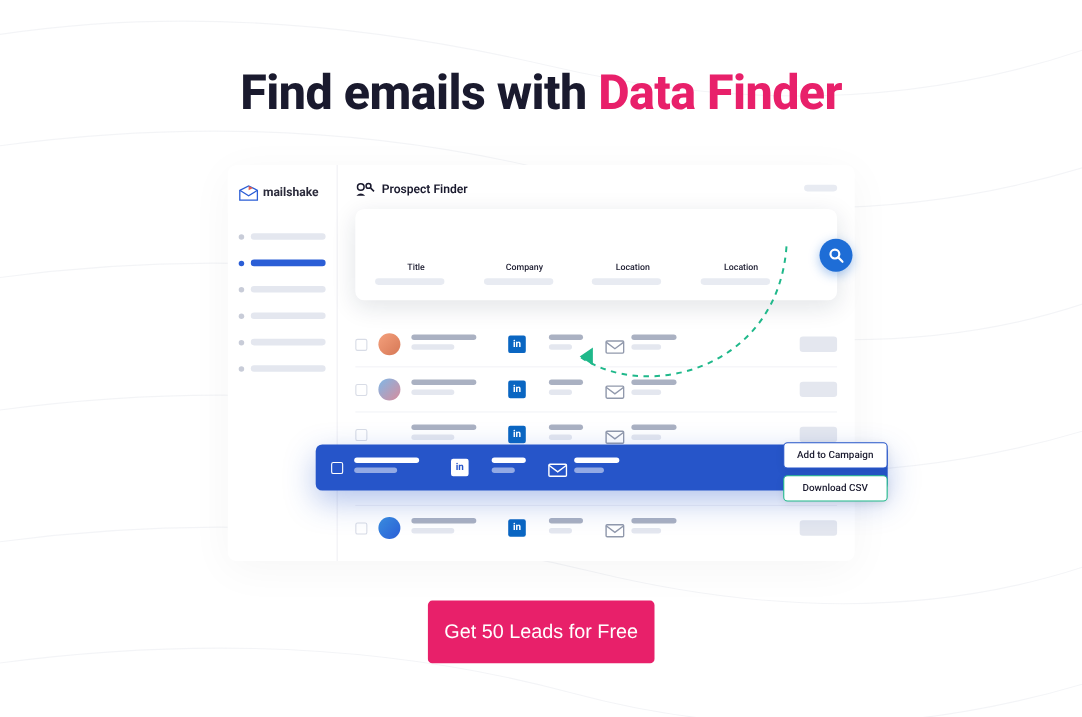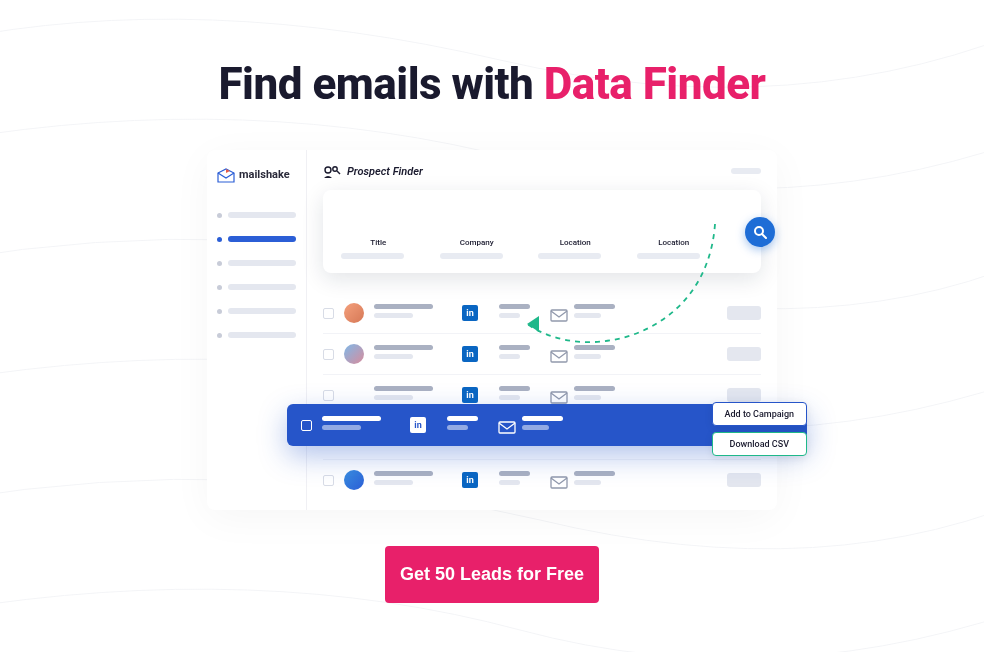--- a/index.html
+++ b/index.html
@@ -99,21 +99,20 @@
   flex: 1;
   padding: 14px 16px 0;
   position: relative;
 }
 
 .main-header {
   display: flex;
   align-items: center;
   gap: 6px;
   margin-bottom: 12px;
-  font-style: italic;
 }
 .main-header-icon {
   width: 18px; height: 14px;
 }
 .main-title {
   font-size: 11px;
   font-weight: 600;
   color: #1a1a2e;
 }
 .header-ph {
@@ -286,21 +285,21 @@
   z-index: 3;
   pointer-events: none;
 }
 
 .cta {
   margin: 36px auto 0;
   display: inline-block;
   background: #e8206a;
   color: #fff;
   font-size: 18px;
-  font-weight: 700;
+  font-weight: 400;
   padding: 18px 15px;
   border-radius: 4px;
   border: none;
   cursor: pointer;
 }
 </style>
 </head>
 <body>
 
 <svg class="bg-lines" viewBox="0 0 984 652">

